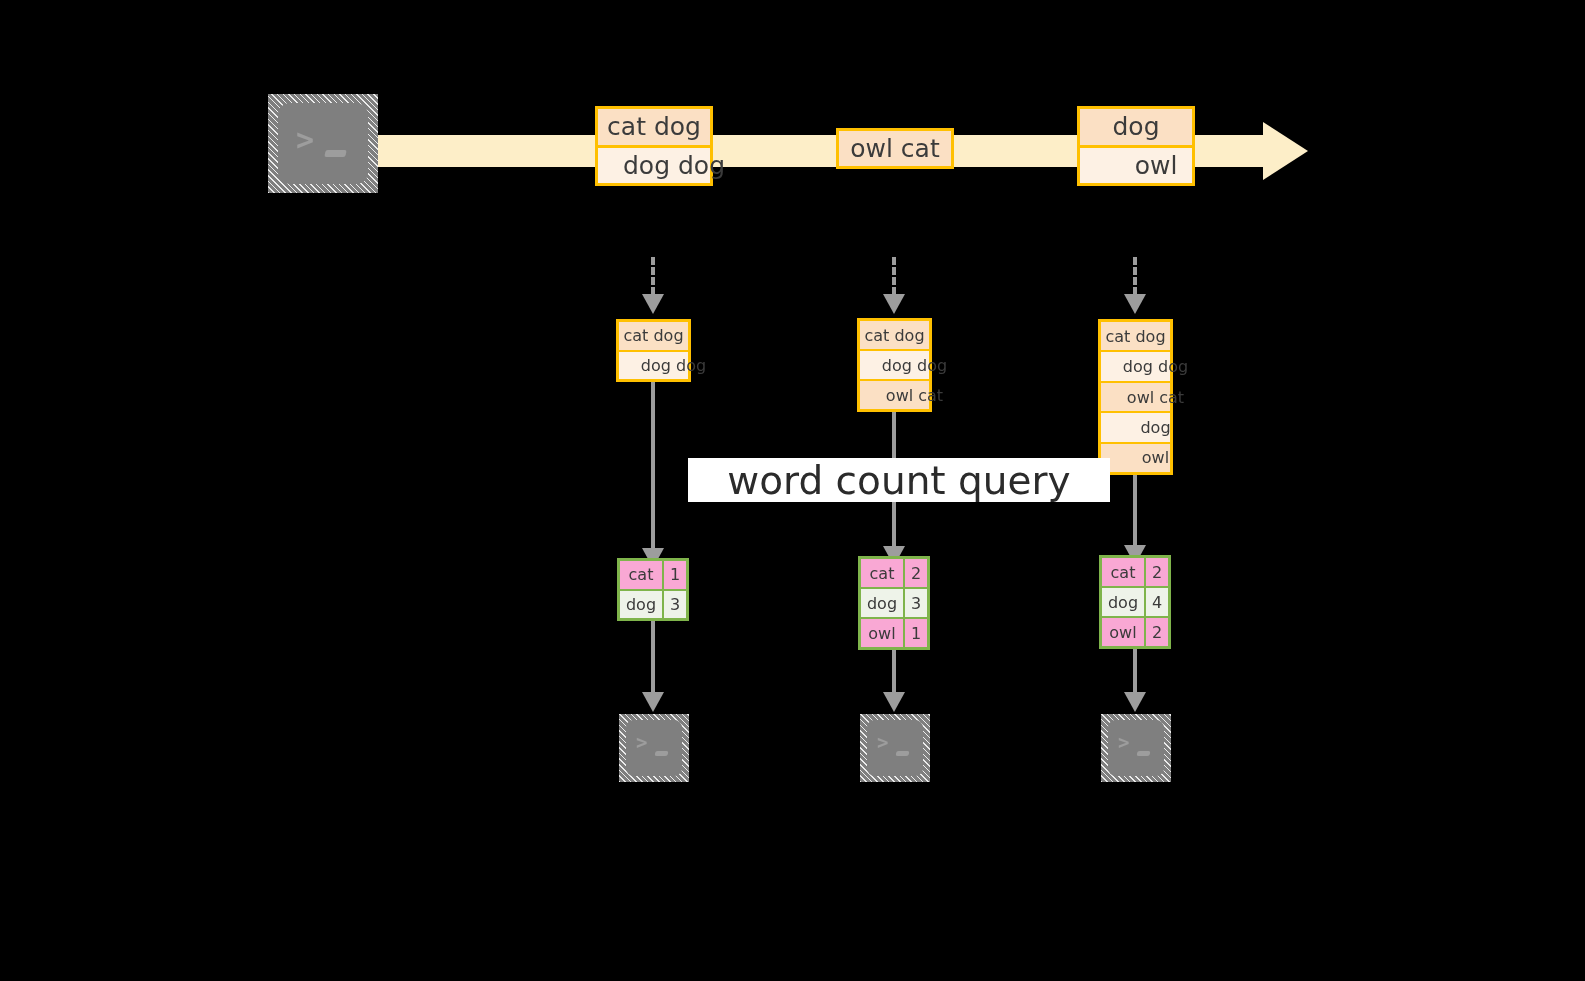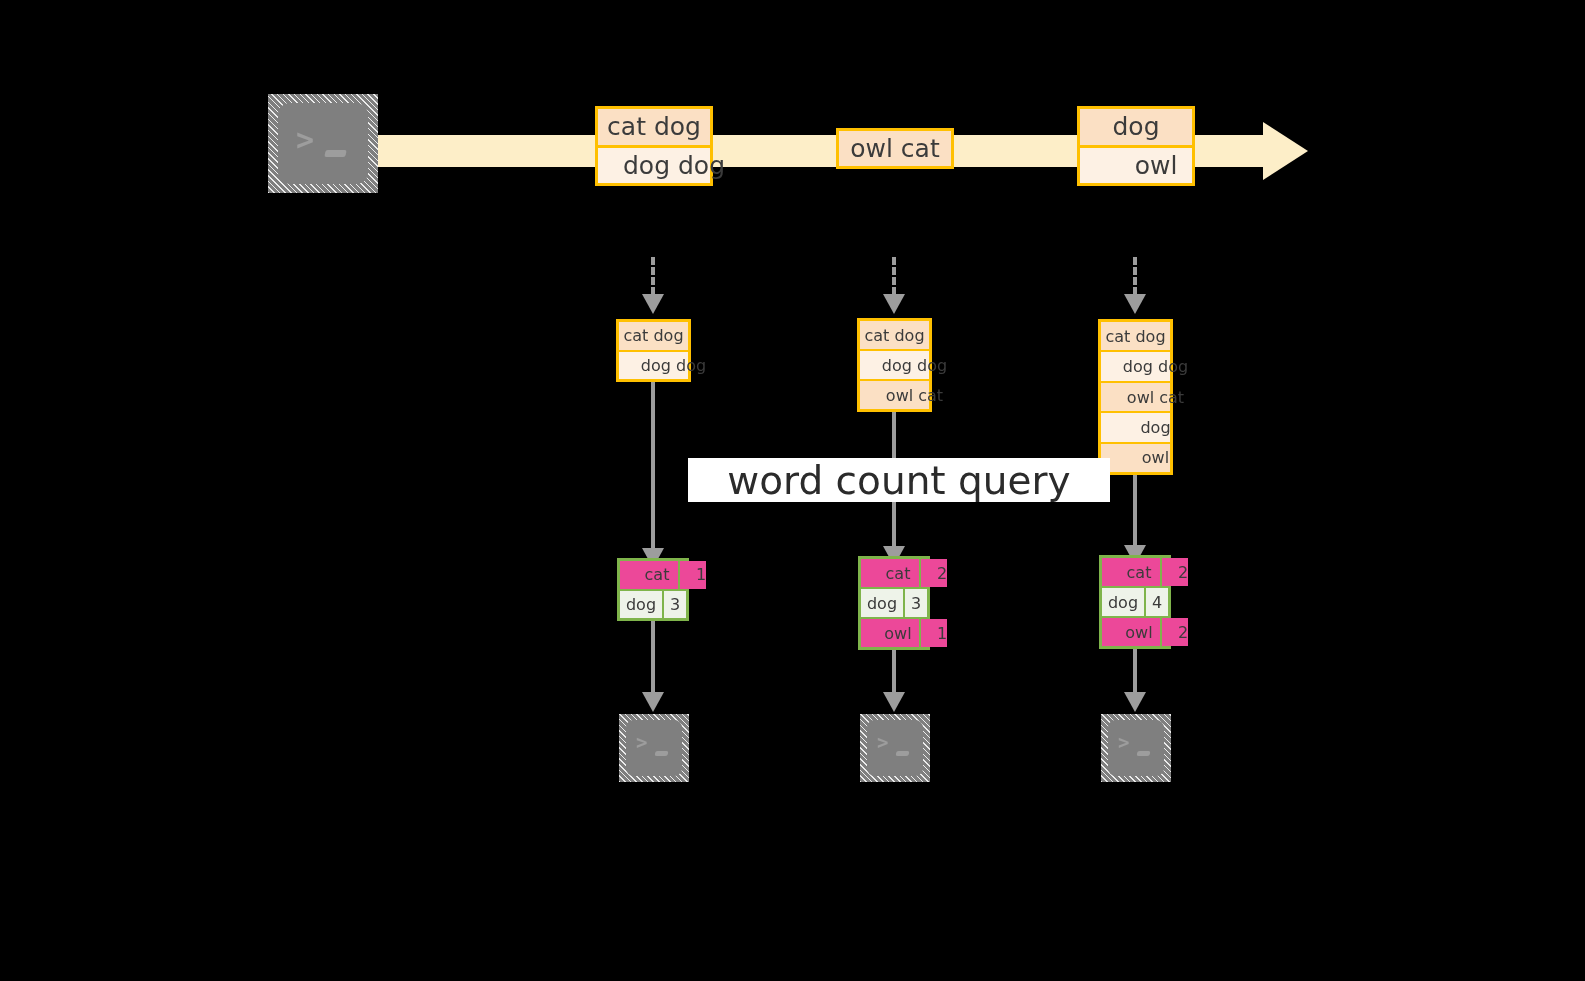--- a/index.html
+++ b/index.html
@@ -105,21 +105,21 @@
   .gtable .gcell {
     display: flex;
     align-items: center;
     justify-content: center;
     font-size: 16px;
     color: #3b3b3b;
     white-space: nowrap;
   }
   .gtable .gcell.key { flex: 0 0 42px; }
   .gtable .gcell.val { flex: 1 1 auto; border-left: 2px solid #7fb44b; }
-  .gtable .grow.dark  .gcell { background: #ec4899; padding-left: 16px; }
+  .gtable .grow.dark  .gcell { background: #f9a8d4; }
   .gtable .grow.light .gcell { background: #eef3e9; }
 
   
   .conn {
     position: absolute;
     width: 4px;
     background: #9d9d9d;
   }
   .conn-dashed {
     position: absolute;

